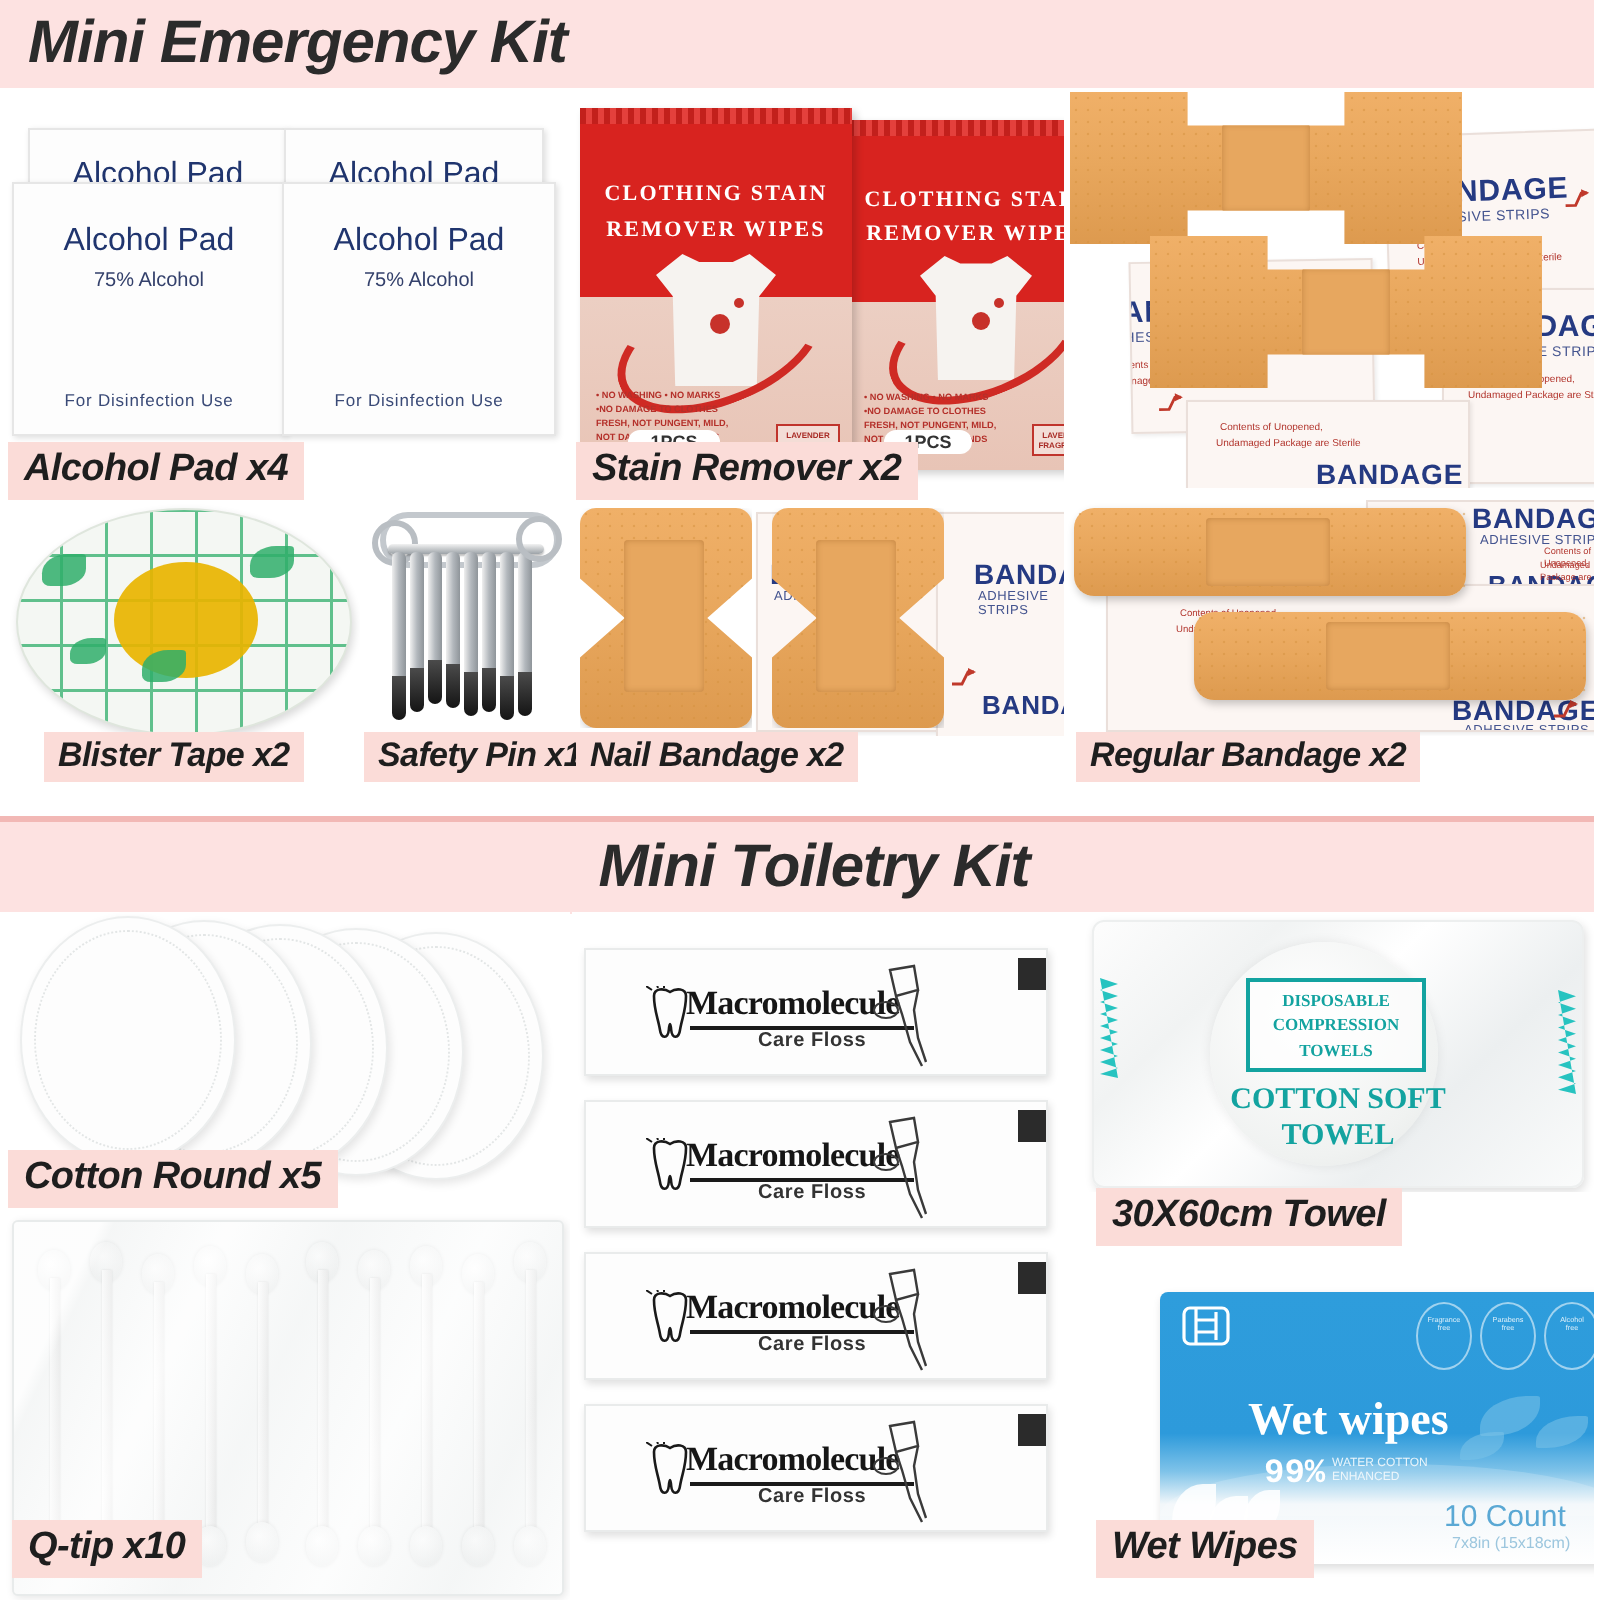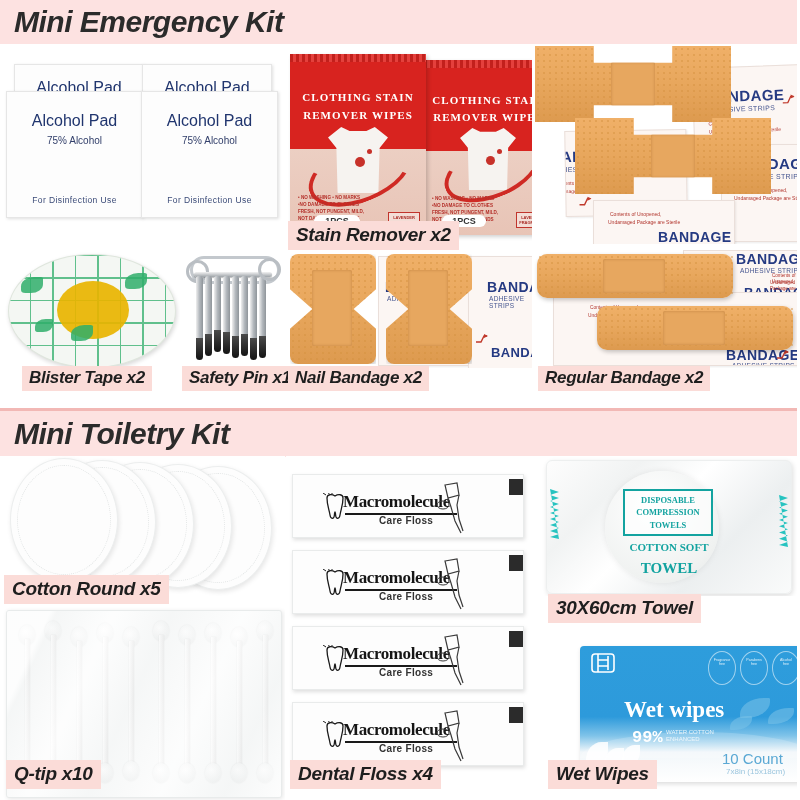--- a/index.html
+++ b/index.html
@@ -19,21 +19,21 @@
     display:flex;align-items:center;
   }
   .banner-title{
     font-style:italic;font-weight:bold;
     font-size:30px;color:#2b2b2b;
     letter-spacing:-0.5px;
     margin-left:14px;
     white-space:nowrap;
   }
   #banner-emergency{top:0;height:44px;}
-  #banner-toiletry{top:408px;height:46px;border-top:3px solid #f2b8b5;}
+  #banner-toiletry{top:408px;height:46px;border-top:3px solid #f2b8b5;justify-content:center;}
 
   
   .cell{position:absolute;overflow:hidden;background:#fff;}
 
   
   .caption{
     position:absolute;
     background:#fbdcd8;
     font-style:italic;font-weight:bold;
     font-size:17px;color:#1e1e1e;
@@ -331,20 +331,21 @@
       <div class="pad-title" style="top:20px;">Alcohol Pad</div>
       <div class="pad-sub" style="top:43px;">75% Alcohol</div>
       <div class="pad-foot" style="top:103px;">For Disinfection Use</div>
     </div>
     <div class="pad" style="left:141px;top:47px;width:135px;height:125px;">
       <div class="pad-title" style="top:20px;">Alcohol Pad</div>
       <div class="pad-sub" style="top:43px;">75% Alcohol</div>
       <div class="pad-foot" style="top:103px;">For Disinfection Use</div>
     </div>
   </div>
+  <div class="caption big" style="left:4px;top:221px;">Alcohol Pad x4</div>
 
   <div class="cell" style="left:286px;top:44px;width:246px;height:200px;">
 
     <div class="sachet" style="left:138px;top:16px;width:128px;height:175px;">
       <div class="sachet-t1" style="top:34px;">CLOTHING STAIN</div>
       <div class="sachet-t2" style="top:51px;">REMOVER WIPES</div>
       <div class="shirt" style="left:36px;top:68px;width:56px;height:62px;clip-path:polygon(22% 0,36% 6%,64% 6%,78% 0,100% 16%,86% 32%,84% 100%,16% 100%,14% 32%,0 16%);">
         <div class="shirt-stain" style="left:26px;top:28px;width:9px;height:9px;"></div>
         <div class="shirt-stain" style="left:37px;top:21px;width:5px;height:5px;"></div>
       </div>
@@ -697,33 +698,32 @@
         <svg width="40" height="56" viewBox="0 0 40 56">
             <path d="M10 4 L22 2 L24 14 L13 17 Z" fill="none" stroke="#3a3a3a" stroke-width="1.2"></path>
             <path d="M13 17 L16 26 L20 40 L26 52" fill="none" stroke="#3a3a3a" stroke-width="1.2"></path>
             <path d="M24 14 L22 24 L24 38 L28 50" fill="none" stroke="#3a3a3a" stroke-width="1.2"></path>
             <ellipse cx="8" cy="24" rx="6" ry="4" fill="none" stroke="#3a3a3a" stroke-width="1"></ellipse>
           </svg>
       </div>
       <div class="floss-tab" style="right:0;top:4px;width:14px;height:16px;"></div>
     </div>
   </div>
-  <div class="caption big" style="left:290px;top:760px;">Dental Floss x4</div>
 
   <div class="cell" style="left:534px;top:456px;width:266px;height:140px;">
     <div class="towel-bag" style="left:12px;top:4px;width:244px;height:132px;">
       <div class="towel-notch l" style="left:3px;top:28px;height:50px;"></div>
       <div class="towel-notch l" style="right:3px;top:34px;height:52px;"></div>
       <div class="towel-disc" style="left:58px;top:10px;width:114px;height:112px;"></div>
       <div class="towel-box" style="left:76px;top:28px;width:86px;font-size:8.5px;padding:3px 0;">
         <div>DISPOSABLE</div>
         <div>COMPRESSION</div>
         <div>TOWELS</div>
       </div>
-      <div class="towel-name" style="top:80px;font-size:11px;">COTTON SOFT</div>
+      <div class="towel-name" style="top:80px;font-size:15px;">COTTON SOFT</div>
       <div class="towel-name" style="top:98px;font-size:15px;">TOWEL</div>
     </div>
   </div>
   <div class="caption big" style="left:548px;top:594px;">30X60cm Towel</div>
 
   <div class="cell" style="left:534px;top:636px;width:266px;height:164px;">
     <div class="wipes-bag" style="left:46px;top:10px;width:236px;height:136px;">
       <div class="wipes-logo" style="left:10px;top:6px;">
         <svg width="26" height="22" viewBox="0 0 26 22">
             <rect x="2" y="2" width="22" height="18" rx="3" fill="none" stroke="#fff" stroke-width="1.6"></rect>

